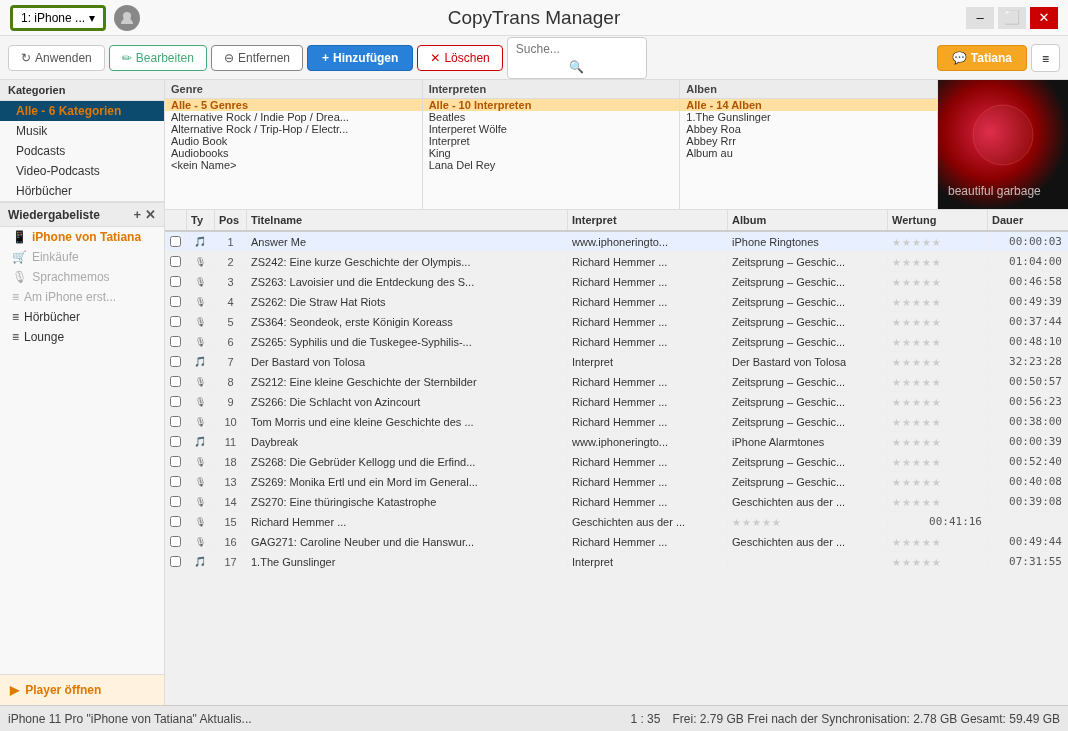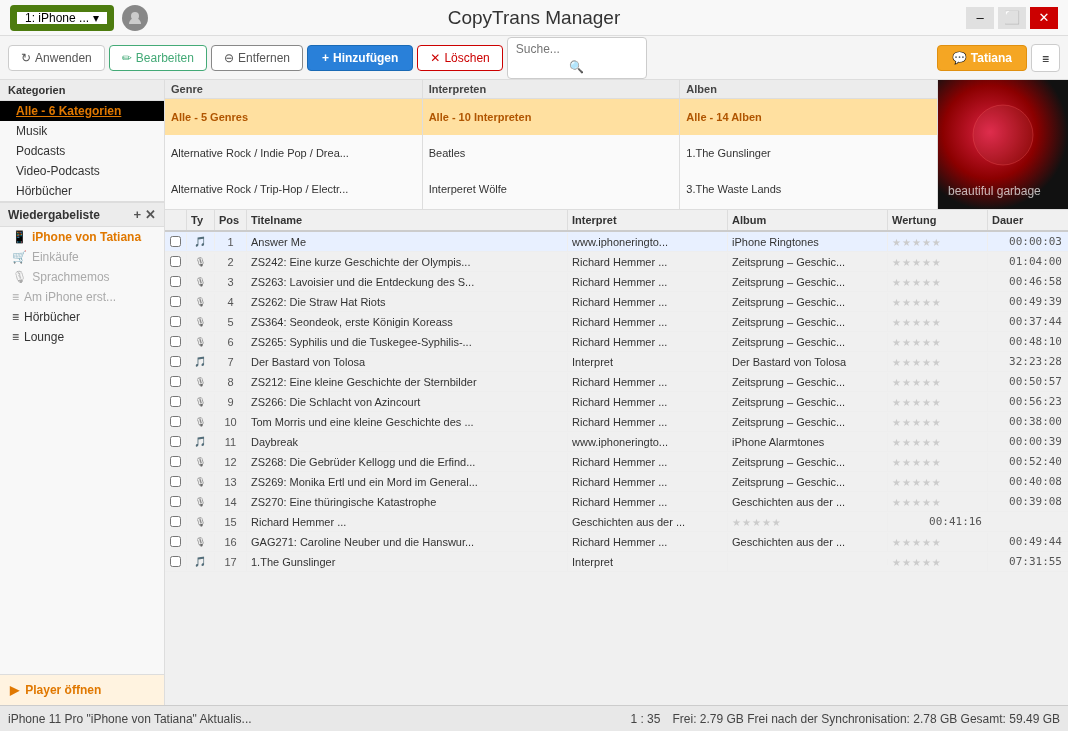--- a/index.html
+++ b/index.html
@@ -13,21 +13,21 @@
       display: flex;
       align-items: center;
       padding: 0 10px;
       position: relative;
     }
     .titlebar-device {
       display: flex;
       align-items: center;
       gap: 4px;
       background: #fff;
-      border: 7px solid #4d7c0f;
+      border: 3px solid #4d7c0f;
       border-radius: 4px;
       padding: 2px 8px;
       height: 26px;
       font-size: 12px;
     }
     .titlebar-avatar {
       width: 26px; height: 26px;
       background: #888;
       border-radius: 50%;
       margin-left: 8px;
@@ -171,21 +171,21 @@
       background: #ececec;
       border-bottom: 1px solid #ddd;
     }
     .sidebar-item {
       padding: 3px 8px 3px 16px;
       cursor: pointer;
       color: #333;
       font-size: 12px;
       display: flex; align-items: center; gap: 4px;
     }
-    .sidebar-item.active { color: #e07800; font-weight: bold; background: #000000; text-decoration: underline; }
+    .sidebar-item.active { color: #e07800; font-weight: bold; background: #0c4a6e; }
 
     .playlist-section {
       flex: 1;
       overflow-y: auto;
     }
     .playlist-header {
       padding: 4px 8px;
       font-weight: bold;
       color: #333;
       font-size: 11px;
@@ -238,21 +238,21 @@
       font-size: 11px;
       color: #444;
       background: #ececec;
       border-bottom: 1px solid #ddd;
     }
     .filter-list {
       flex: 1;
       overflow-y: auto;
     }
     .filter-item {
-      padding: 12px 6px;
+      padding: 0 6px;
       cursor: pointer;
       font-size: 11px;
       color: #333;
     }
     .filter-item.active { background: #ffe0a0; color: #b05500; font-weight: bold; }
 
     .album-art {
       width: 130px;
       background: #222;
       display: flex; align-items: center; justify-content: center;
@@ -473,21 +473,20 @@
           <div class="filter-item">Interpret</div>
           <div class="filter-item">King</div>
           <div class="filter-item">Lana Del Rey</div>
         </div>
       </div>
       <div class="filter-col">
         <div class="filter-col-header">Alben</div>
         <div class="filter-list">
           <div class="filter-item active">Alle - 14 Alben</div>
           <div class="filter-item">1.The Gunslinger</div>
-          <div class="filter-item">3.The Waste Lands</div>
           <div class="filter-item">Abbey Roa</div>
           <div class="filter-item">Abbey Rrr</div>
           <div class="filter-item">Album au</div>
         </div>
       </div>
       <div class="album-art">
         <div class="album-art-img">
           <svg width="130" height="130" viewBox="0 0 130 130">
             <defs>
               <radialGradient id="rg" cx="40%" cy="40%" r="60%">
@@ -664,21 +663,21 @@
     <div class="td"><span class="stars" style="color:#ccc;font-size:10px;">★★★★★</span></div>
     <div class="td td-duration">00:00:39</div>
   </div>
           <div class="table-row">
     <div class="td td-icon">
               <input type="checkbox" style="width: 11px; height: 11px;">
             </div>
     <div class="td td-icon" style="font-size:10px; color:#888;">
               <span style="font-size:9px;color:#666;">🎙</span>
             </div>
-    <div class="td td-num">12</div>
+    <div class="td td-num">18</div>
     <div class="td" title="ZS268: Die Gebrüder Kellogg und die Erfind...">ZS268: Die Gebrüder Kellogg und die Erfind...</div>
     <div class="td">Richard Hemmer ...</div>
     <div class="td">Zeitsprung – Geschic...</div>
     <div class="td"><span class="stars" style="color:#ccc;font-size:10px;">★★★★★</span></div>
     <div class="td td-duration">00:52:40</div>
   </div>
           <div class="table-row">
     <div class="td td-icon">
               <input type="checkbox" style="width: 11px; height: 11px;">
             </div>

